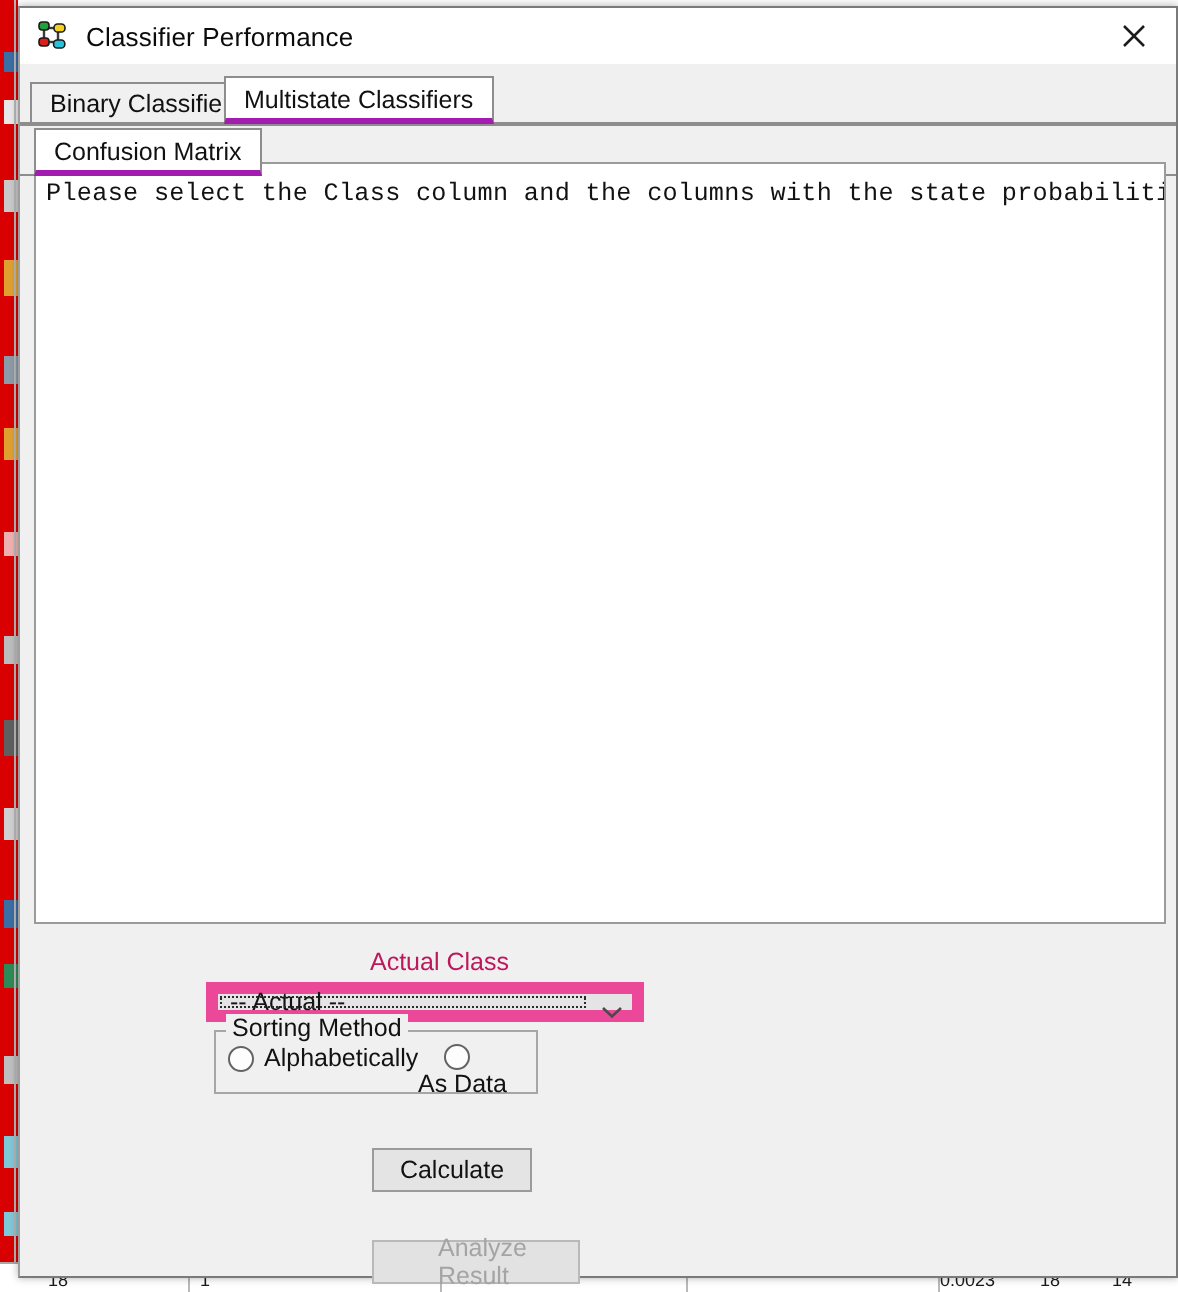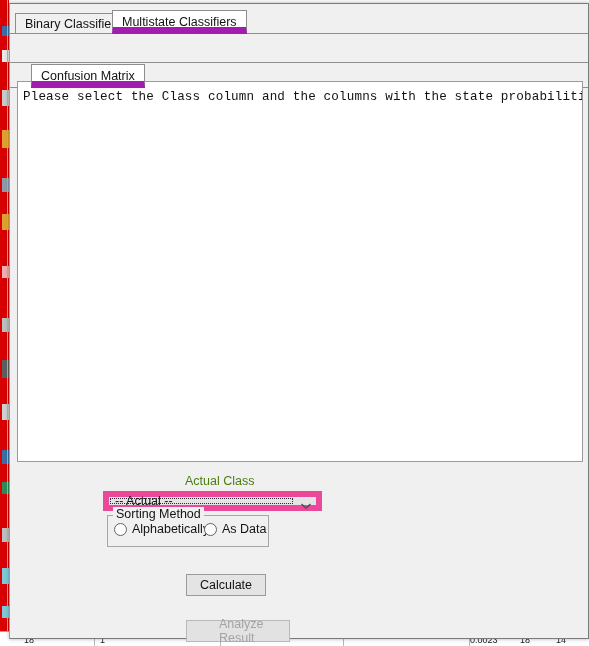--- a/index.html
+++ b/index.html
@@ -150,21 +150,21 @@
     line-height: 20px;
     border: 1px solid #8d8d8d;
     background: #f0f0f0;
     cursor: default;
     white-space: nowrap;
   }
   .tab.active {
     background: #ffffff;
     height: 24px;
     line-height: 23px;
-    border-bottom: 7px solid #a21caf;
+    border-bottom: 3px solid #a21caf;
     z-index: 3;
   }
 
   #outer-tabstrip { margin: 5px 0 0 0; height: 25px; }
   #inner-tabstrip { height: 25px; }
 
   
   #tab-page {
     position: absolute;
     left: 0; right: 0;
@@ -199,21 +199,21 @@
     position: absolute;
     left: 0; right: 0;
     top: 406px;
     bottom: 0;
   }
   #actual-class-label {
     position: absolute;
     left: 175px;
     top: 5px;
     font-size: 12.5px;
-    color: #4d7c0f;
+    color: #be185d;
   }
   #actual-class-select {
     position: absolute;
     left: 93px;
     top: 22px;
     width: 219px;
     height: 20px;
     box-sizing: border-box;
     background: #e4e4e4;
     border: 6px solid #ec4899;
@@ -275,21 +275,21 @@
     box-sizing: border-box;
     flex: 0 0 auto;
   }
   .radio-label {
     font-size: 12.5px;
     color: #121212;
     margin-left: 5px;
     white-space: nowrap;
   }
   #radio-alphabetically { left: 104px; }
-  #radio-asdata { left: 194px; }
+  #radio-asdata { left: 194px; flex-direction: column; }
 
   .dlg-button {
     position: absolute;
     box-sizing: border-box;
     height: 22px;
     background: #e4e4e4;
     border: 1px solid #9b9b9b;
     font-size: 12.5px;
     color: #121212;
     display: flex;
@@ -358,36 +358,57 @@
         <div class="bg-bottom-txt" style="left: 100px;">1</div>
         <div class="bg-bottom-txt" style="left: 470px;">0.0023</div>
         <div class="bg-bottom-txt" style="left: 520px;">18</div>
         <div class="bg-bottom-txt" style="left: 556px;">14</div>
       </div>
   </div>
 </div>
 
 <div id="dialog-window">
 
+  <div id="title-bar">
+    <div id="app-icon">
+      <svg width="16" height="16" viewBox="0 0 16 16">
+        <line x1="4" y1="4" x2="11" y2="4" stroke="#3a3a3a" stroke-width="1.2"></line>
+        <line x1="4" y1="4" x2="4" y2="10" stroke="#3a3a3a" stroke-width="1.2"></line>
+        <line x1="11" y1="4" x2="11" y2="11" stroke="#3a3a3a" stroke-width="1.2"></line>
+        <line x1="4" y1="11" x2="11" y2="11" stroke="#3a3a3a" stroke-width="1.2"></line>
+        <rect x="1.5" y="1" width="5" height="4" rx="1.6" fill="#21a13a" stroke="#1a1a1a" stroke-width=".8"></rect>
+        <rect x="9" y="2" width="5.5" height="4" rx="1.8" fill="#f2d21a" stroke="#1a1a1a" stroke-width=".8"></rect>
+        <rect x="1.5" y="9" width="5" height="4" rx="1.6" fill="#e01b1b" stroke="#1a1a1a" stroke-width=".8"></rect>
+        <rect x="8.8" y="10" width="5.6" height="4" rx="1.8" fill="#26c3d8" stroke="#1a1a1a" stroke-width=".8"></rect>
+      </svg>
+    </div>
+    <div id="title-text">Classifier Performance</div>
+    <div id="close-button">
+      <svg width="14" height="14" viewBox="0 0 14 14">
+        <line x1="2" y1="2" x2="12" y2="12" stroke="#1c1c1c" stroke-width="1.25"></line>
+        <line x1="12" y1="2" x2="2" y2="12" stroke="#1c1c1c" stroke-width="1.25"></line>
+      </svg>
+    </div>
+  </div>
 
   <div class="tabstrip" id="outer-tabstrip">
     <div class="tabstrip-line"></div>
     <div class="tab" id="tab-binary-classifiers" style="left:5px;">
       <span>Binary Classifiers</span>
     </div>
     <div class="tab active" id="tab-multistate-classifiers" style="left:102px;">
       <span>Multistate Classifiers</span>
     </div>
   </div>
 
   <div id="tab-page">
 
     <div class="tabstrip" id="inner-tabstrip">
       <div class="tabstrip-line"></div>
-      <div class="tab active" id="tab-confusion-matrix" style="left:21px;">
+      <div class="tab active" id="tab-confusion-matrix" style="left:7px;">
         <span>Confusion Matrix</span>
       </div>
     </div>
 
     <div id="text-panel">
       <div id="text-panel-content">Please select the Class column and the columns with the state probabilities below</div>
     </div>
 
     <div id="controls-area">
 

